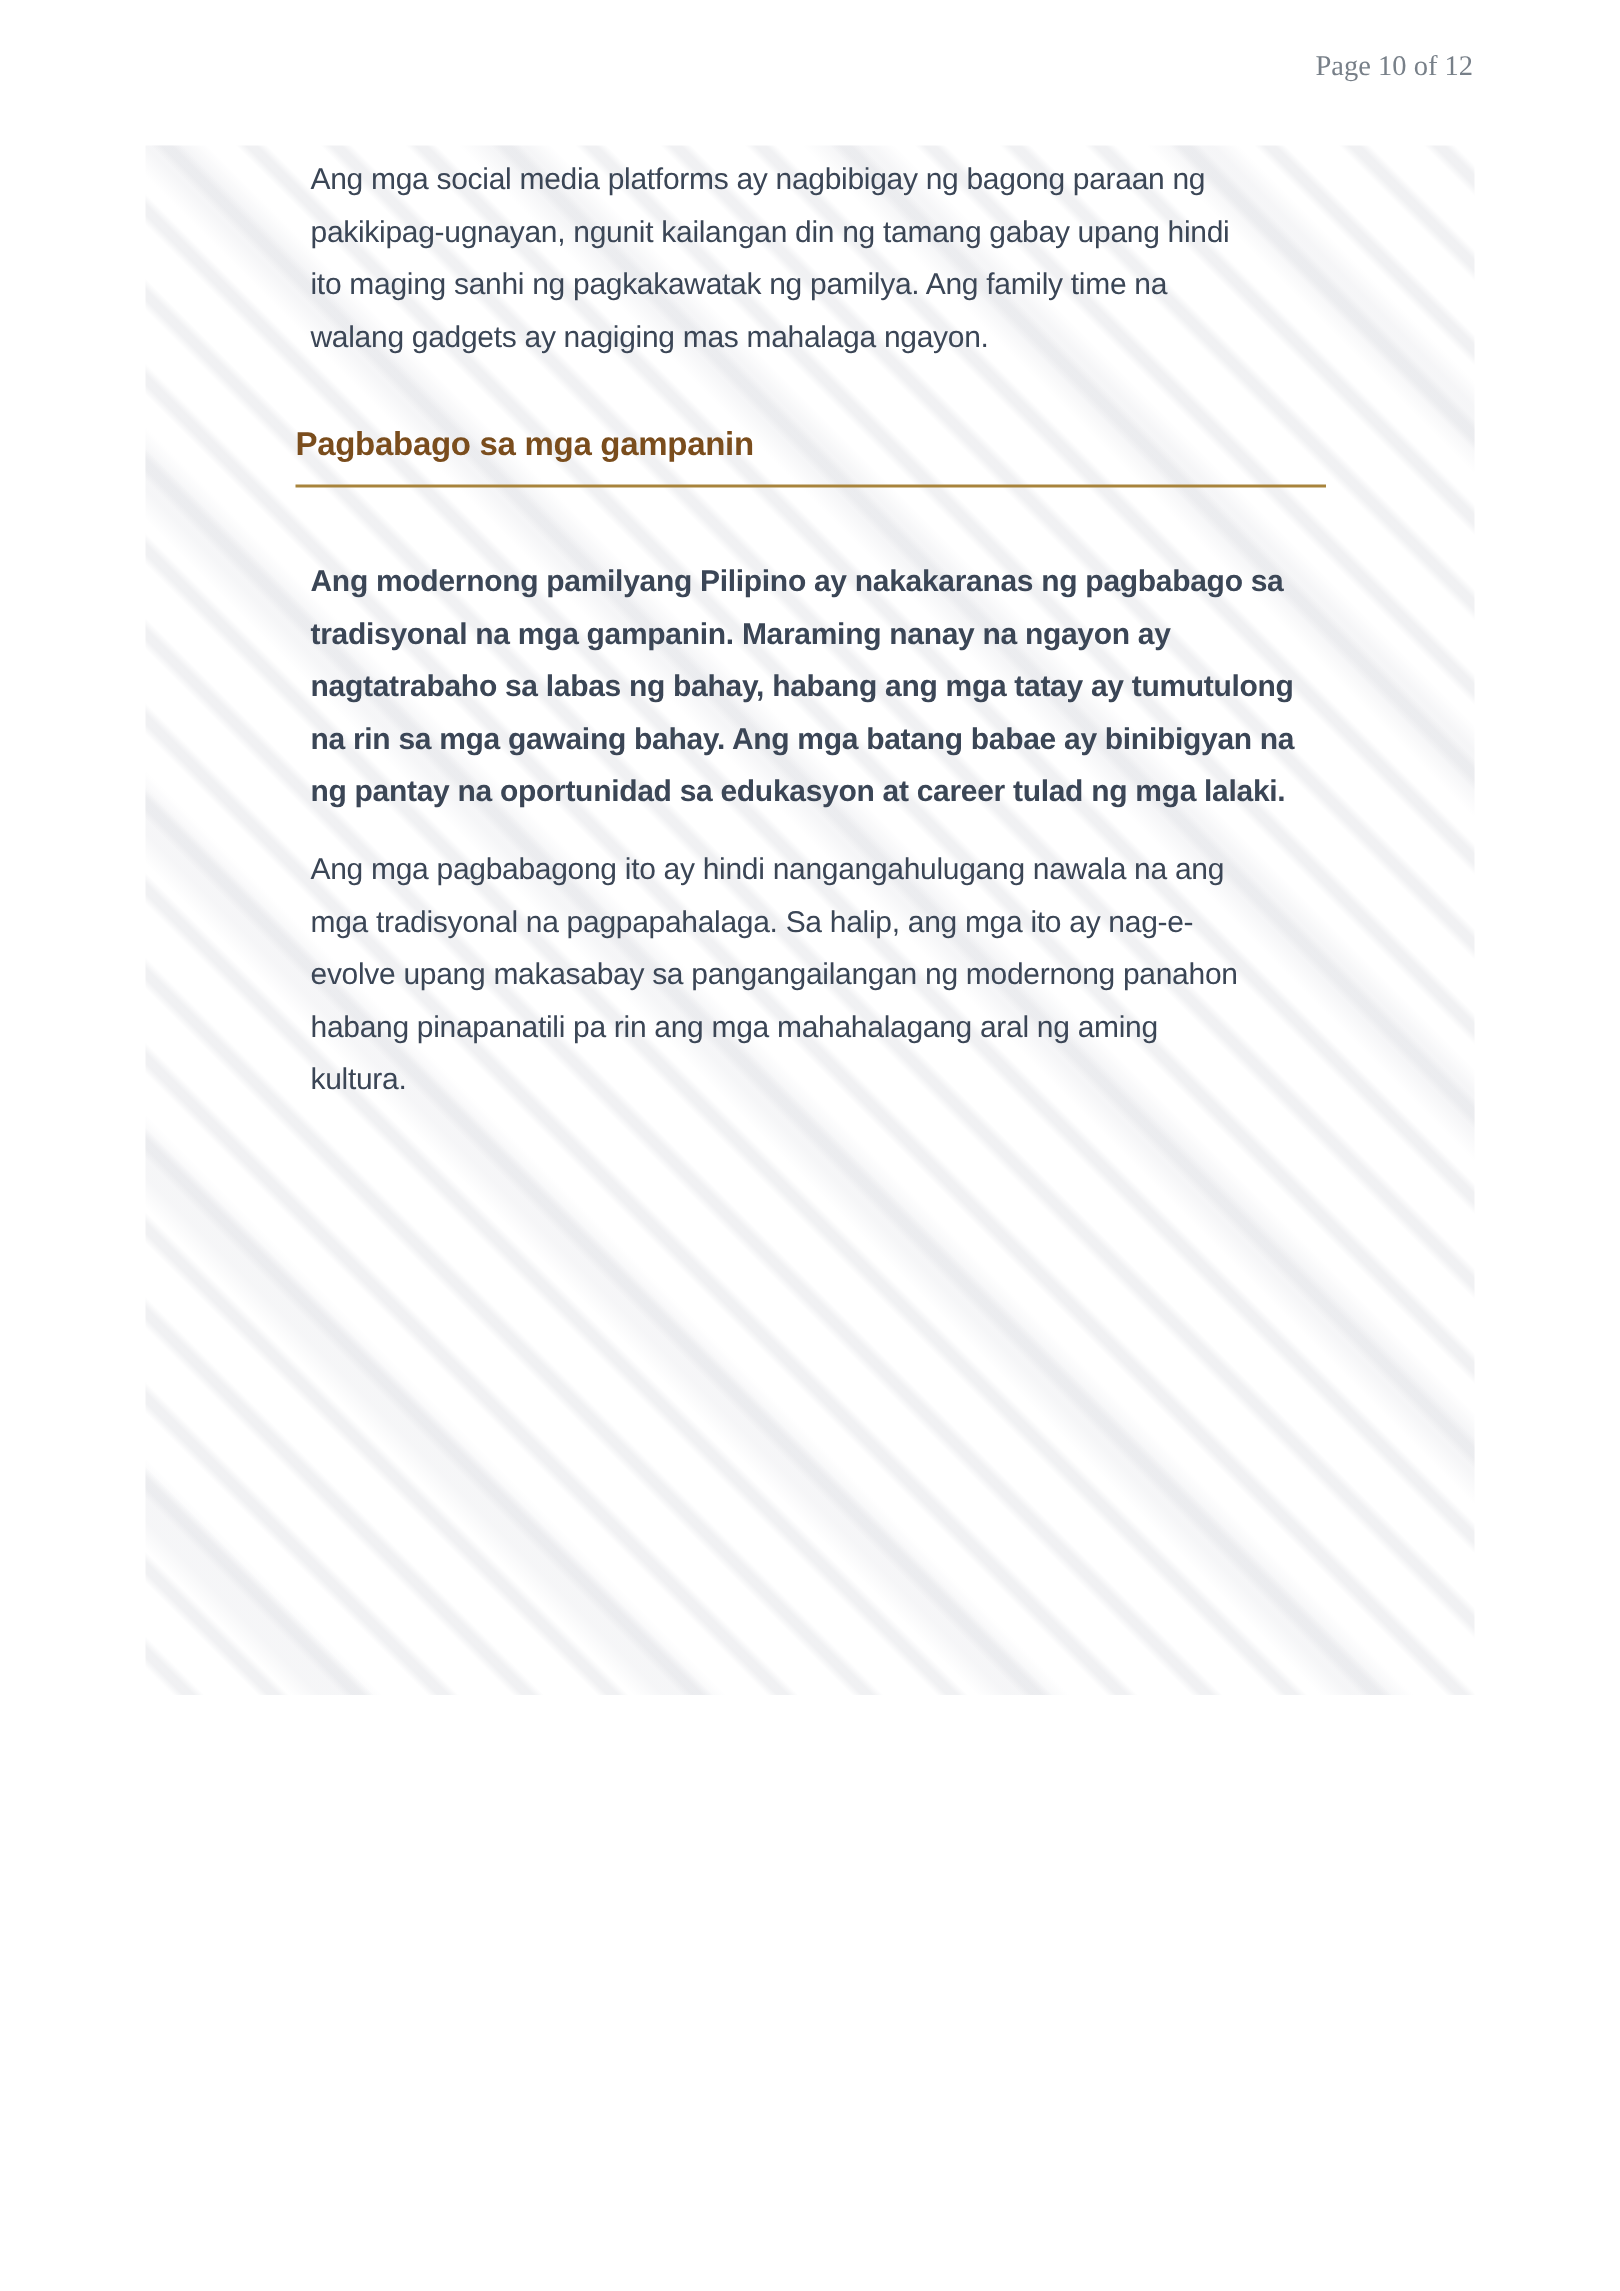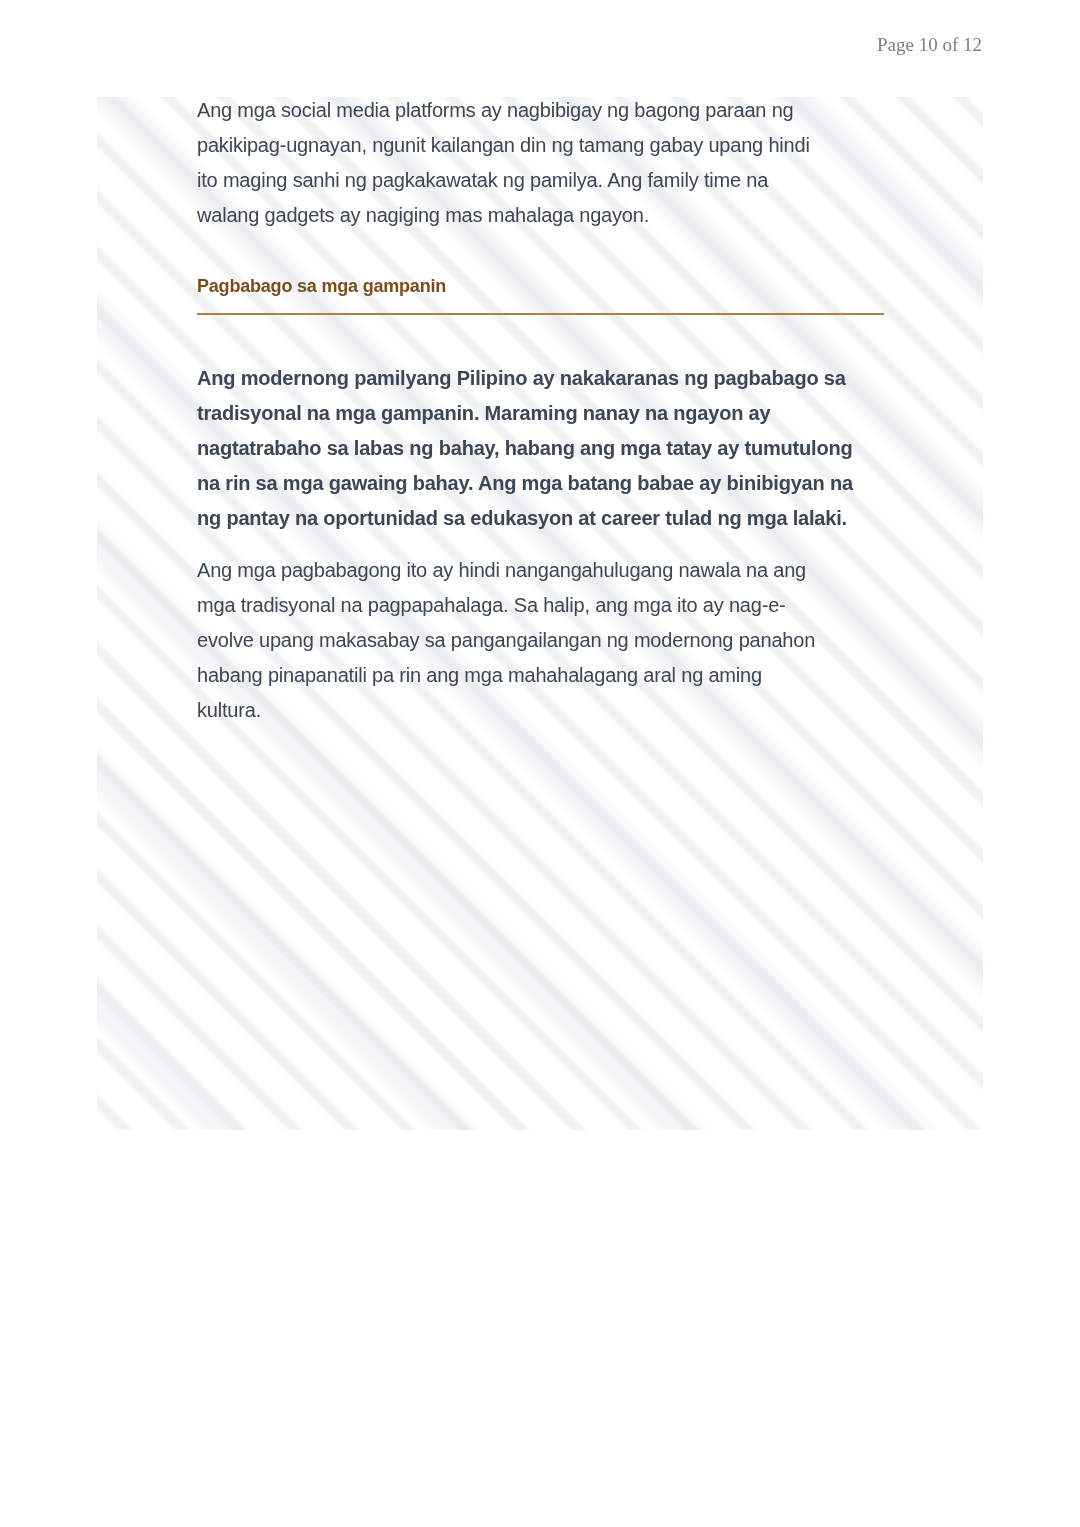--- a/index.html
+++ b/index.html
@@ -42,31 +42,31 @@
     line-height: 24px;
     color: #788089;
   }
   .content {
     position: absolute;
     left: 197px;
     top: 93px;
     width: 687px;
   }
   .para {
-    margin: 0;
+    margin: 10px;
     white-space: pre;
     font-size: 20px;
     letter-spacing: -0.2px;
     line-height: 35px;
     color: #3b4656;
   }
   .para + .para { margin-top: 17px; }
   .section-heading {
     margin: 38px 0 0 0;
-    font-size: 18px;
+    font-size: 22px;
     font-weight: bold;
     letter-spacing: -0.2px;
     line-height: 30px;
     color: #7a4d1d;
   }
   .heading-rule {
     margin-top: 12px;
     height: 2px;
     width: 100%;
     background: #a8843c;

